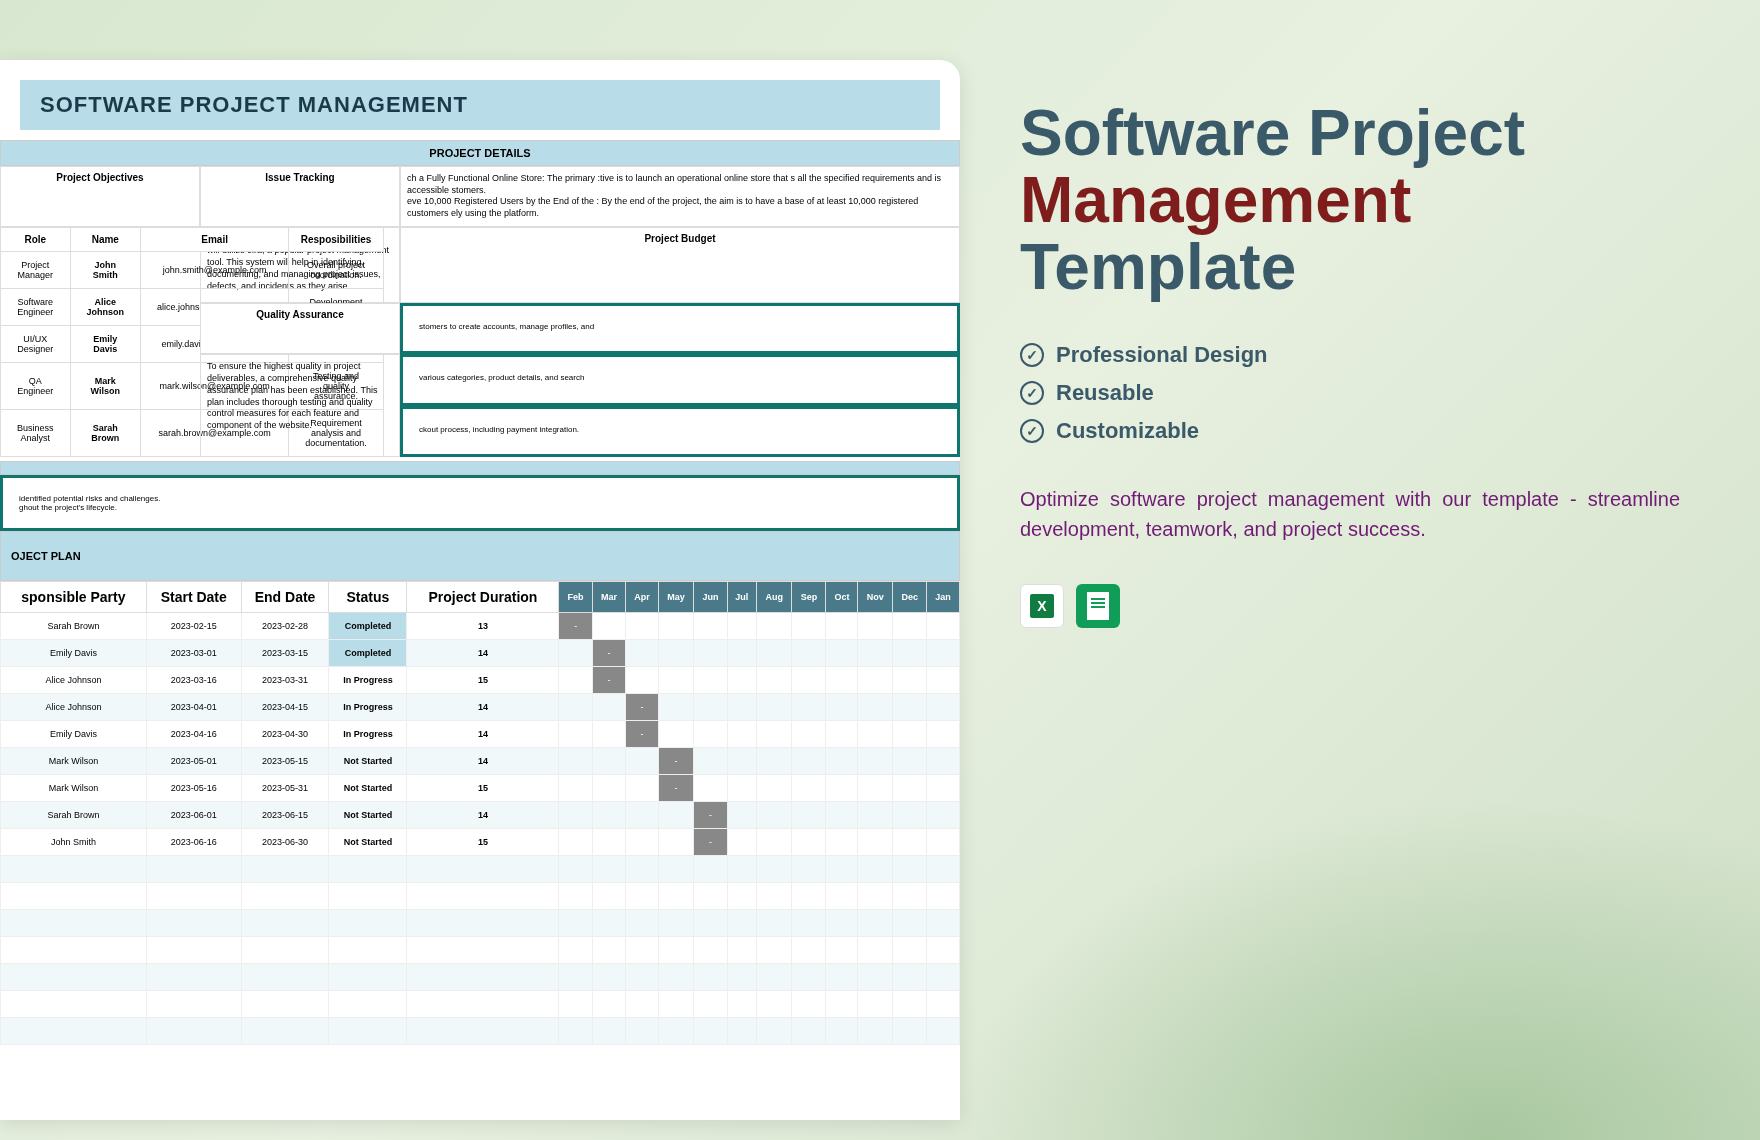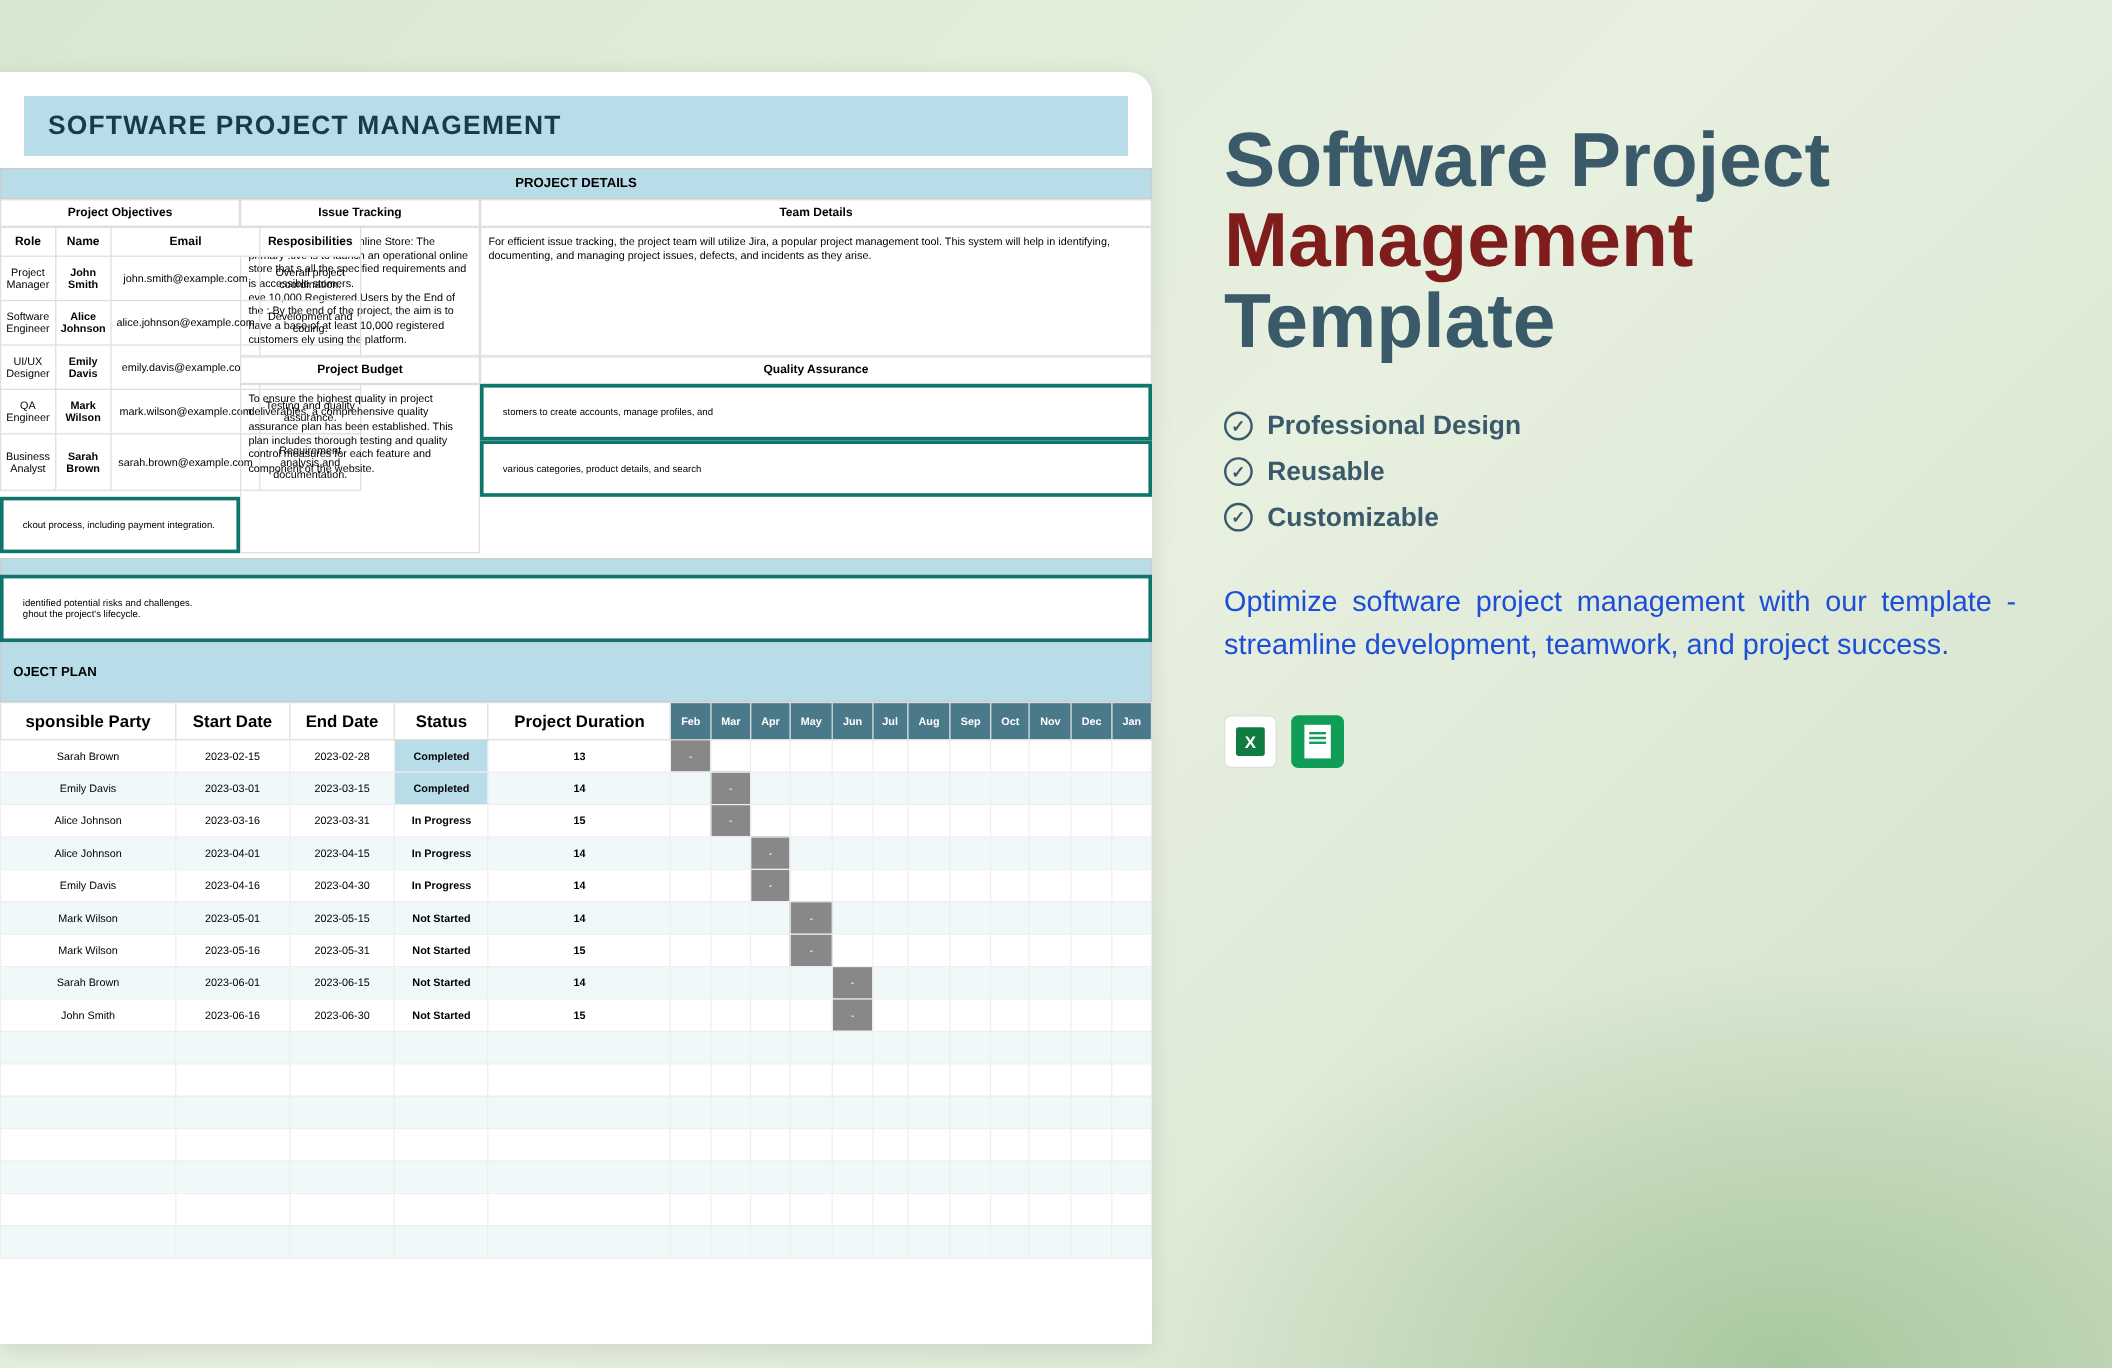--- a/index.html
+++ b/index.html
@@ -9,38 +9,38 @@
 .left{flex:0 0 960px;background:#fff;border-radius:0 20px 0 0;overflow:hidden;box-shadow:0 4px 20px rgba(0,0,0,0.1);margin-left:-40px;margin-top:40px}
 .right{flex:1;padding:80px 40px 40px 60px;position:relative;z-index:2}
 .sheet-title{background:#b8dce8;padding:12px 20px;margin:20px 20px 10px}
 .sheet-title h1{font-size:22px;font-weight:900;color:#1a3a4a;letter-spacing:1px}
 .section-bar{background:#b8dce8;text-align:center;font-weight:bold;font-size:11px;padding:6px;border:1px solid #ccc}
 .details-grid{display:grid;grid-template-columns:200px 200px 1fr;font-size:10px}
 .sub-header{background:#fff;text-align:center;font-weight:bold;padding:5px;border:1px solid #ddd;font-size:10px}
 .cell{border:1px solid #ddd;padding:6px;font-size:9px;line-height:1.3}
 .team-table{width:100%;border-collapse:collapse;font-size:9px}
 .team-table th{background:#fff;padding:6px;border:1px solid #ddd;font-size:10px}
-.team-table td{padding:8px 4px;border:1px solid #ddd;text-align:center}
+.team-table td{padding:8px 16px;border:1px solid #ddd;text-align:center}
 .budget-cell{background:#5ab8c8;color:#fff;font-size:20px;font-weight:bold;text-align:center;padding:14px;border:1px solid #ddd}
 .small-text{font-size:8px;padding:16px;border:3px solid #0f766e}
 .plan-bar{background:#b8dce8;padding:18px 10px;font-weight:bold;font-size:11px;border:1px solid #ccc}
 .plan-table{width:100%;border-collapse:collapse;font-size:9px}
 .plan-table th{padding:6px 2px;border:1px solid #ddd;font-size:14px;background:#fff}
 .plan-table th.month{background:#4a7a8a;color:#fff;font-size:9px;padding:10px 4px}
 .plan-table td{padding:8px 4px;border:1px solid #eee;text-align:center;background:#fff}
 .plan-table tr:nth-child(even) td{background:#f0f8fa}
 .gantt{background:#888!important;color:#fff}
 .status-comp{background:#b8dce8!important}
 .product-title{font-size:64px;font-weight:900;line-height:1.05;font-family:Arial,sans-serif}
 .t1{color:#3a5a6a}
 .t2{color:#7f1d1d}
 .features{margin:40px 0;list-style:none}
 .features li{display:flex;align-items:center;gap:12px;margin:12px 0;font-size:22px;color:#3a5a6a;font-weight:600}
 .check{width:24px;height:24px;border:2.5px solid #3a5a6a;border-radius:50%;display:flex;align-items:center;justify-content:center;font-size:14px;color:#3a5a6a}
-.desc{font-size:24px;line-height:1.5;color:#1d4ed8;text-align:justify;margin-bottom:40px}
+.desc{font-size:20px;line-height:1.5;color:#701a75;text-align:justify;margin-bottom:40px}
 .icons{display:flex;gap:12px}
 .app-icon{width:44px;height:44px;border-radius:6px;display:flex;align-items:center;justify-content:center;position:relative}
 .excel{background:#fff;border:1px solid #ddd}
 .excel-x{width:24px;height:24px;background:#107C41;color:#fff;font-weight:bold;display:flex;align-items:center;justify-content:center;font-size:14px;border-radius:2px}
 .sheets{background:#0F9D58;position:relative}
 .sheets-inner{width:22px;height:28px;background:#fff;position:relative}
 .sheets-inner::before{content:'';position:absolute;top:6px;left:4px;right:4px;height:2px;background:#0F9D58;box-shadow:0 4px 0 #0F9D58,0 8px 0 #0F9D58}
 </style>
 </head>
 <body>
@@ -48,21 +48,20 @@
 <div class="wave"></div>
 <div class="container">
 <div class="left">
 <div class="sheet-title">
         <h1>SOFTWARE PROJECT MANAGEMENT</h1>
       </div>
 <div class="section-bar">PROJECT DETAILS</div>
 <div class="details-grid">
 <div class="sub-header">Project Objectives</div>
 <div class="sub-header">Issue Tracking</div>
-<div class="sub-header" style="grid-column:3">Team Details</div>
 <div class="cell" style="white-space:pre-line">ch a Fully Functional Online Store: The primary :tive is to launch an operational online store that s all the specified requirements and is accessible stomers.
 eve 10,000 Registered Users by the End of the : By the end of the project, the aim is to have a base of at least 10,000 registered customers ely using the platform.</div>
 <div class="cell">For efficient issue tracking, the project team will utilize Jira, a popular project management tool. This system will help in identifying, documenting, and managing project issues, defects, and incidents as they arise.</div>
 <div style="grid-row:2/span 4">
 <table class="team-table">
 <thead>
               <tr>
                 <th>Role</th>
                 <th>Name</th>
                 <th>Email</th>

